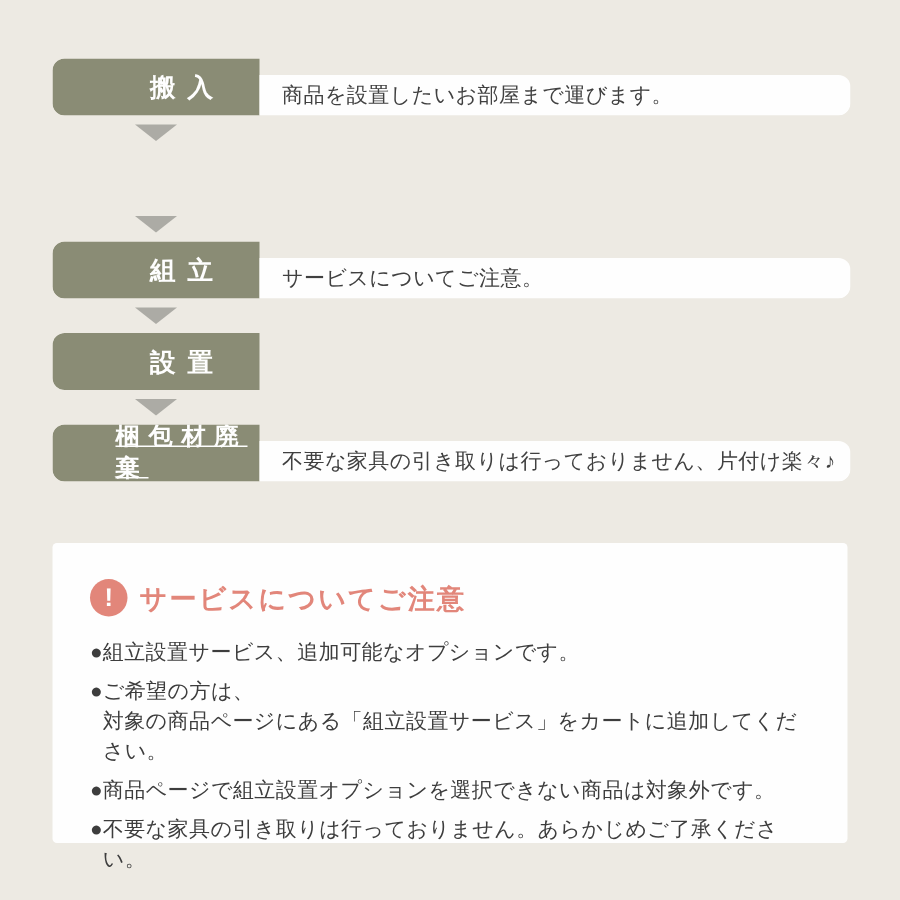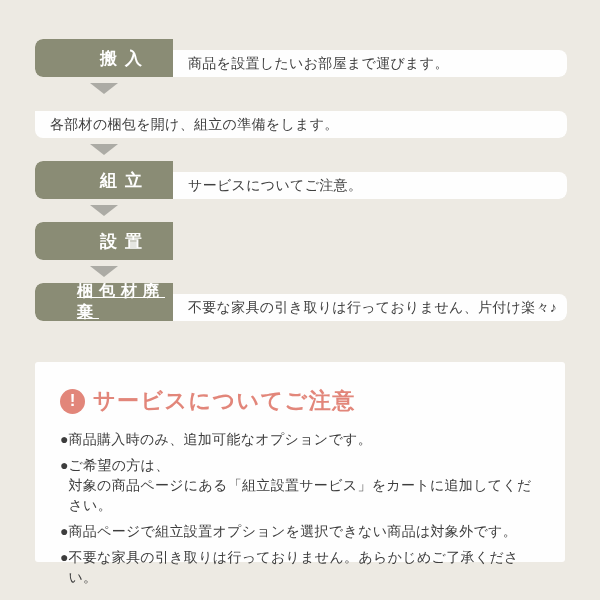--- a/index.html
+++ b/index.html
@@ -83,21 +83,21 @@
     color: #ffffff;
     font-size: 17px;
     font-weight: bold;
     display: flex;
     align-items: center;
     justify-content: center;
     margin-right: 8px;
   }
   .notice-title {
     color: #e2867a;
-    font-size: 22px;
+    font-size: 18px;
     font-weight: bold;
     letter-spacing: 1.5px;
   }
   .notice-item {
     display: flex;
     align-items: flex-start;
     margin-bottom: 6px;
     font-size: 14px;
     color: #3d3d3d;
     line-height: 20px;
@@ -119,21 +119,20 @@
     <div class="step-label">搬入</div>
     <div class="step-desc">商品を設置したいお部屋まで運びます。</div>
   </div>
   <div class="arrow-gap">
     <div class="arrow-wrap">
       <div class="down-arrow"></div>
     </div>
   </div>
 
   <div class="step-row">
-    <div class="step-desc">各部材の梱包を開け、組立の準備をします。</div>
   </div>
   <div class="arrow-gap">
     <div class="arrow-wrap">
       <div class="down-arrow"></div>
     </div>
   </div>
 
   <div class="step-row">
     <div class="step-label">組立</div>
     <div class="step-desc">サービスについてご注意。</div>
@@ -161,21 +160,21 @@
 </div>
 
 <div class="notice">
   <div class="notice-header">
     <div class="notice-icon">!</div>
     <div class="notice-title">サービスについてご注意</div>
   </div>
 
   <div class="notice-item">
     <span class="notice-bullet">●</span>
-    <span class="notice-text">商品購入時のみ、追加可能なオプションです。</span>
+    <span class="notice-text">組立設置サービス、追加可能なオプションです。</span>
   </div>
   <div class="notice-item">
     <span class="notice-bullet">●</span>
     <span class="notice-text">ご希望の方は、
 対象の商品ページにある「組立設置サービス」をカートに追加してください。</span>
   </div>
   <div class="notice-item">
     <span class="notice-bullet">●</span>
     <span class="notice-text">商品ページで組立設置オプションを選択できない商品は対象外です。</span>
   </div>

